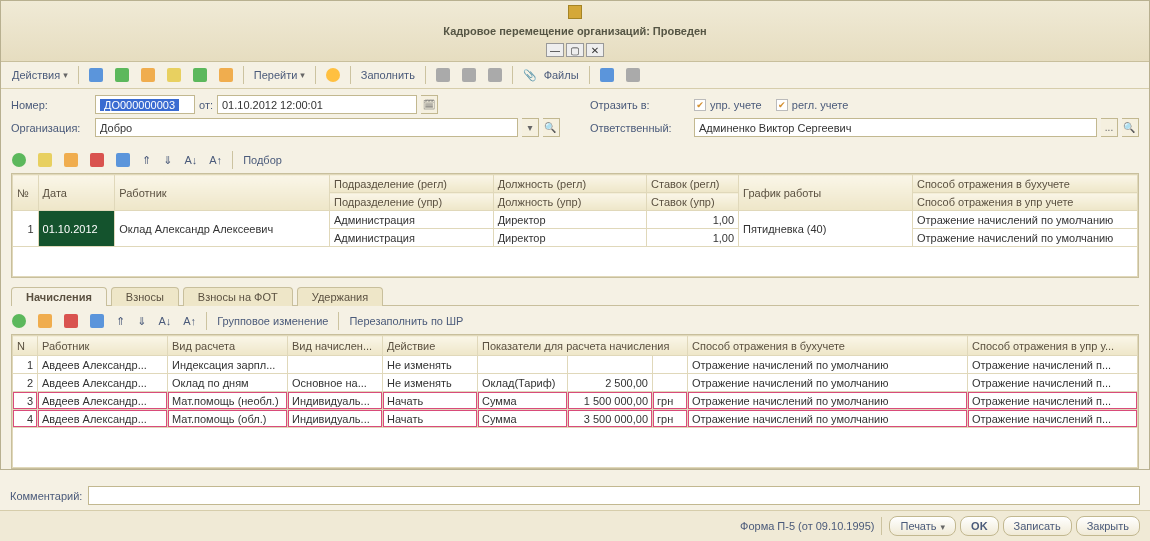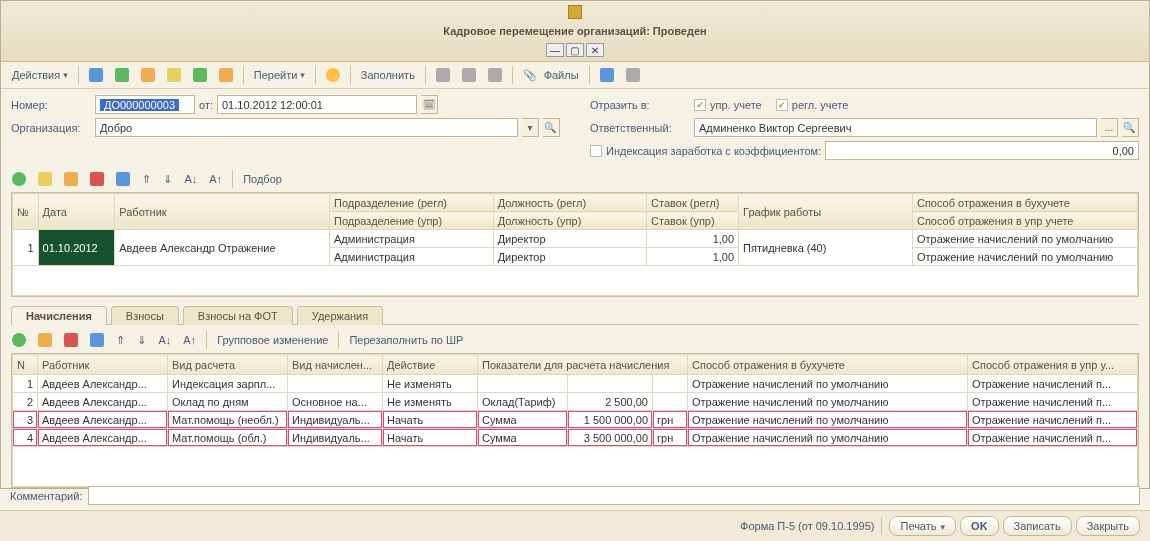--- a/index.html
+++ b/index.html
@@ -161,27 +161,20 @@
     </div>
     <div class="frow">
       <span class="flabel2">Ответственный:</span>
       <div class="finput" style="flex:1;">
           <span>Админенко Виктор Сергеевич</span>
         </div>
       <div class="btn-s">...</div>
       <div class="btn-s" style="color:#c09020;">🔍</div>
     </div>
     <div></div>
-    <div class="frow">
-      <span class="checkbox"></span>
-      <span style="color:#4a5a7a;">Индексация заработка с коэффициентом:</span>
-      <div class="finput num" style="flex:1; justify-content:flex-end;">
-          <span>0,00</span>
-        </div>
-    </div>
   </div>
 
   <div class="grid-toolbar">
     <span class="tbtn">
         <span class="ic ic-add" style="border-radius:50%;"></span>
       </span>
     <span class="tbtn">
         <span class="ic ic-yel"></span>
       </span>
     <span class="tbtn">
@@ -236,21 +229,21 @@
       </tr>
       <tr>
         <th>Подразделение (упр)</th>
         <th>Должность (упр)</th>
         <th>Ставок (упр)</th>
         <th>Способ отражения в упр учете</th>
       </tr>
       <tr>
         <td class="num" rowspan="2">1</td>
         <td class="sel-cell" rowspan="2">01.10.2012</td>
-        <td rowspan="2">Авдеев Александр Отражение</td>
+        <td rowspan="2">Оклад Александр Алексеевич</td>
         <td>Администрация</td>
         <td>Директор</td>
         <td class="num">1,00</td>
         <td rowspan="2">Пятидневка (40)</td>
         <td>Отражение начислений по умолчанию</td>
       </tr>
       <tr>
         <td>Администрация</td>
         <td>Директор</td>
         <td class="num">1,00</td>

